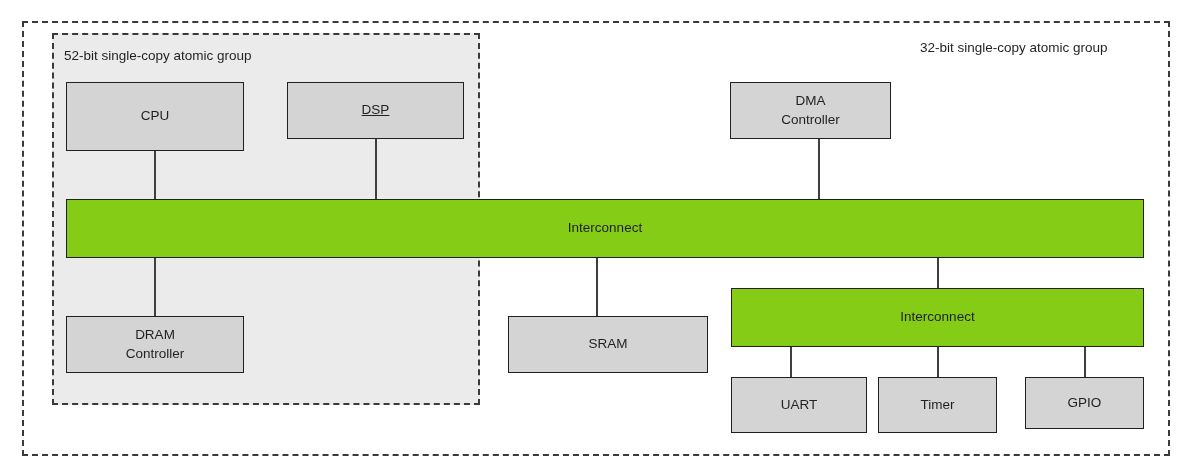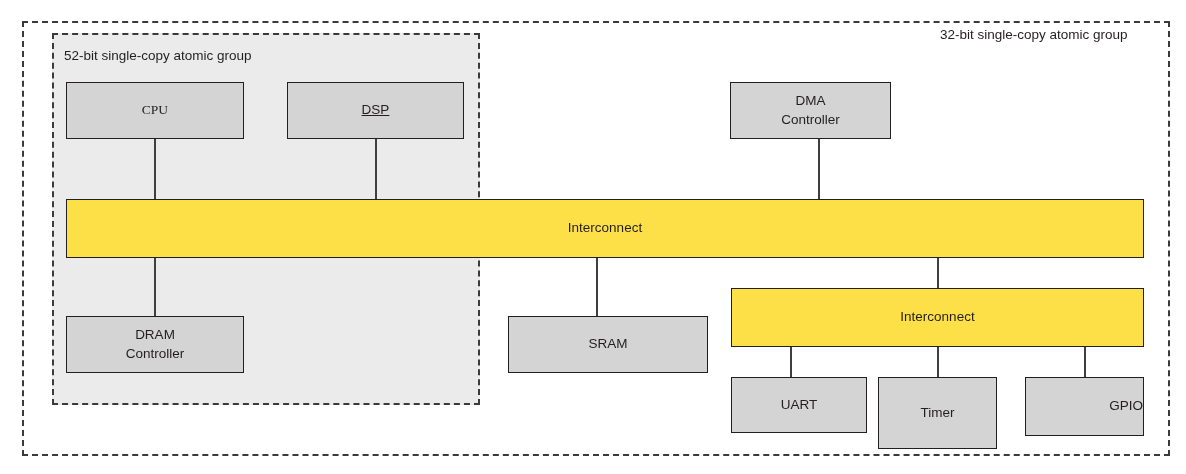--- a/index.html
+++ b/index.html
@@ -45,22 +45,21 @@
     color: #231f20;
     white-space: nowrap;
     line-height: 1;
   }
   #inner-group-label {
     left: 64px;
     top: 49px;
   }
   #outer-group-label {
     left: 920px;
-    top: 28px;
-    margin-left: 20px;
+    top: 41px;
   }
 
   
   .wire {
     position: absolute;
     background: #3f3f3f;
     width: 2px;
   }
 
   
@@ -71,38 +70,38 @@
     background: #d4d4d4;
     display: flex;
     align-items: center;
     justify-content: center;
     text-align: center;
     font-size: 13.5px;
     color: #231f20;
     line-height: 1.35;
   }
   .block.bus {
-    background: #fde047;
+    background: #84cc16;
   }
   .block .lbl {
     display: block;
     white-space: pre-line;
   }
 
   
-  #block-cpu        { left: 66px;  top: 82px;  width: 178px; height: 57px; font-family: Liberation Serif, serif; }
+  #block-cpu        { left: 66px;  top: 82px;  width: 178px; height: 69px; }
   #block-dsp        { left: 287px; top: 82px;  width: 177px; height: 57px; text-decoration: underline; }
   #block-dma        { left: 730px; top: 82px;  width: 161px; height: 57px; }
   #block-interconnect-main { left: 66px; top: 199px; width: 1078px; height: 59px; }
   #block-dram       { left: 66px;  top: 316px; width: 178px; height: 57px; text-align: center; }
   #block-sram       { left: 508px; top: 316px; width: 200px; height: 57px; }
   #block-interconnect-peripheral { left: 731px; top: 288px; width: 413px; height: 59px; }
   #block-uart       { left: 731px; top: 377px; width: 136px; height: 56px; align-items: center; }
-  #block-timer      { left: 878px; top: 377px; width: 119px; height: 72px; }
-  #block-gpio       { left: 1025px;top: 377px; width: 119px; height: 59px; justify-content: flex-end; }
+  #block-timer      { left: 878px; top: 377px; width: 119px; height: 56px; }
+  #block-gpio       { left: 1025px;top: 377px; width: 119px; height: 52px; }
 
   
   #wire-cpu        { left: 154px; top: 139px; height: 61px; }
   #wire-dsp        { left: 375px; top: 139px; height: 61px; }
   #wire-dma        { left: 818px; top: 139px; height: 61px; }
   #wire-dram       { left: 154px; top: 257px; height: 60px; }
   #wire-sram       { left: 596px; top: 257px; height: 60px; }
   #wire-interconnects { left: 937px; top: 257px; height: 32px; }
   #wire-uart       { left: 790px; top: 346px; height: 32px; }
   #wire-timer      { left: 937px; top: 346px; height: 32px; }

